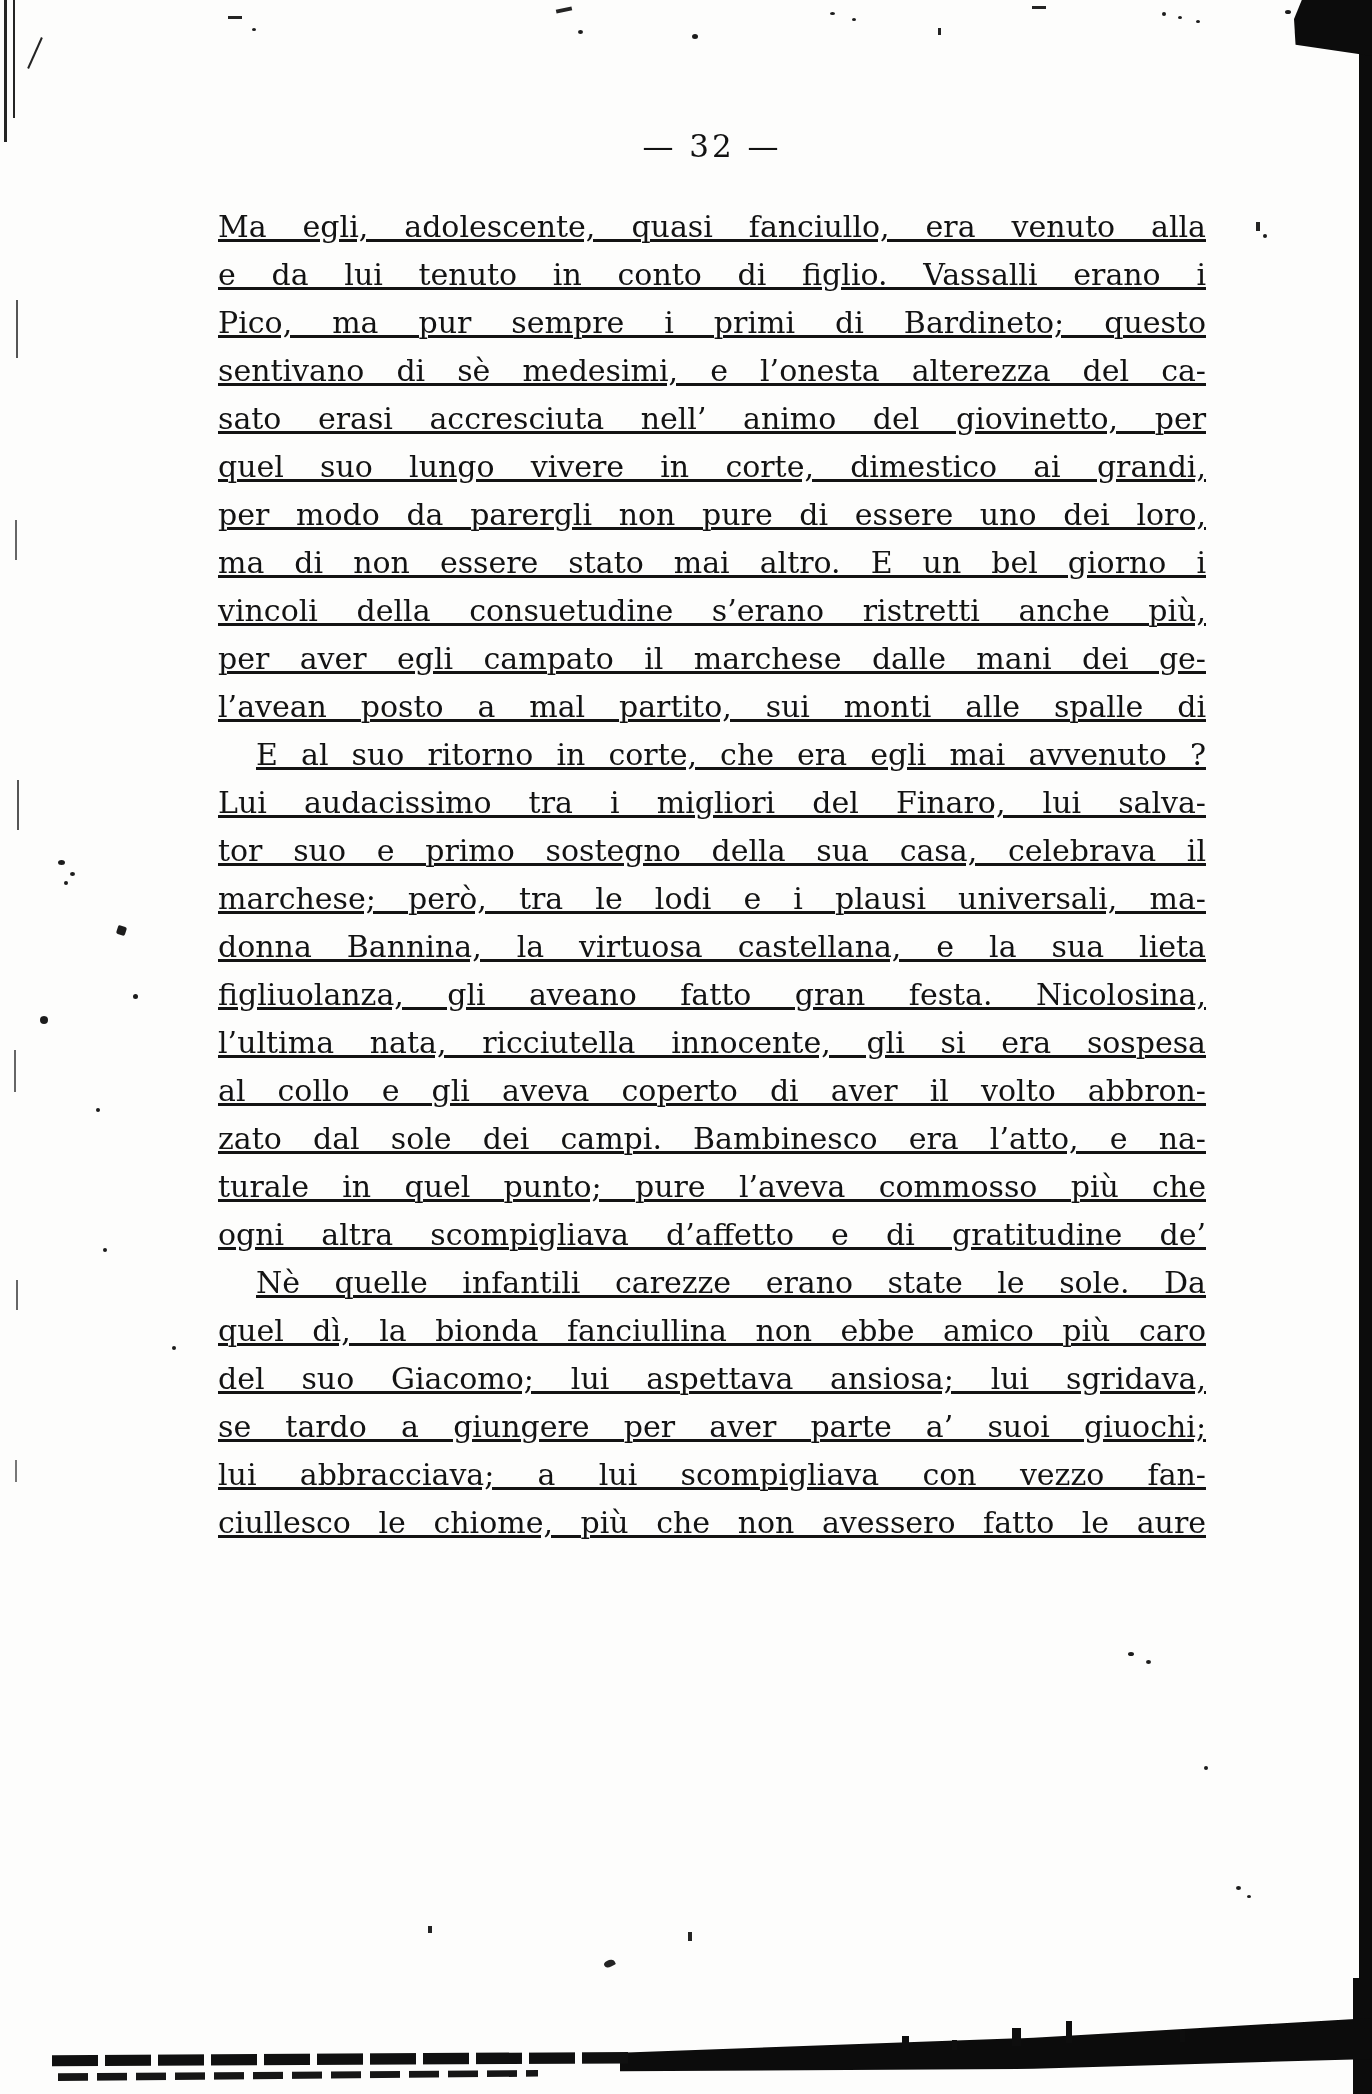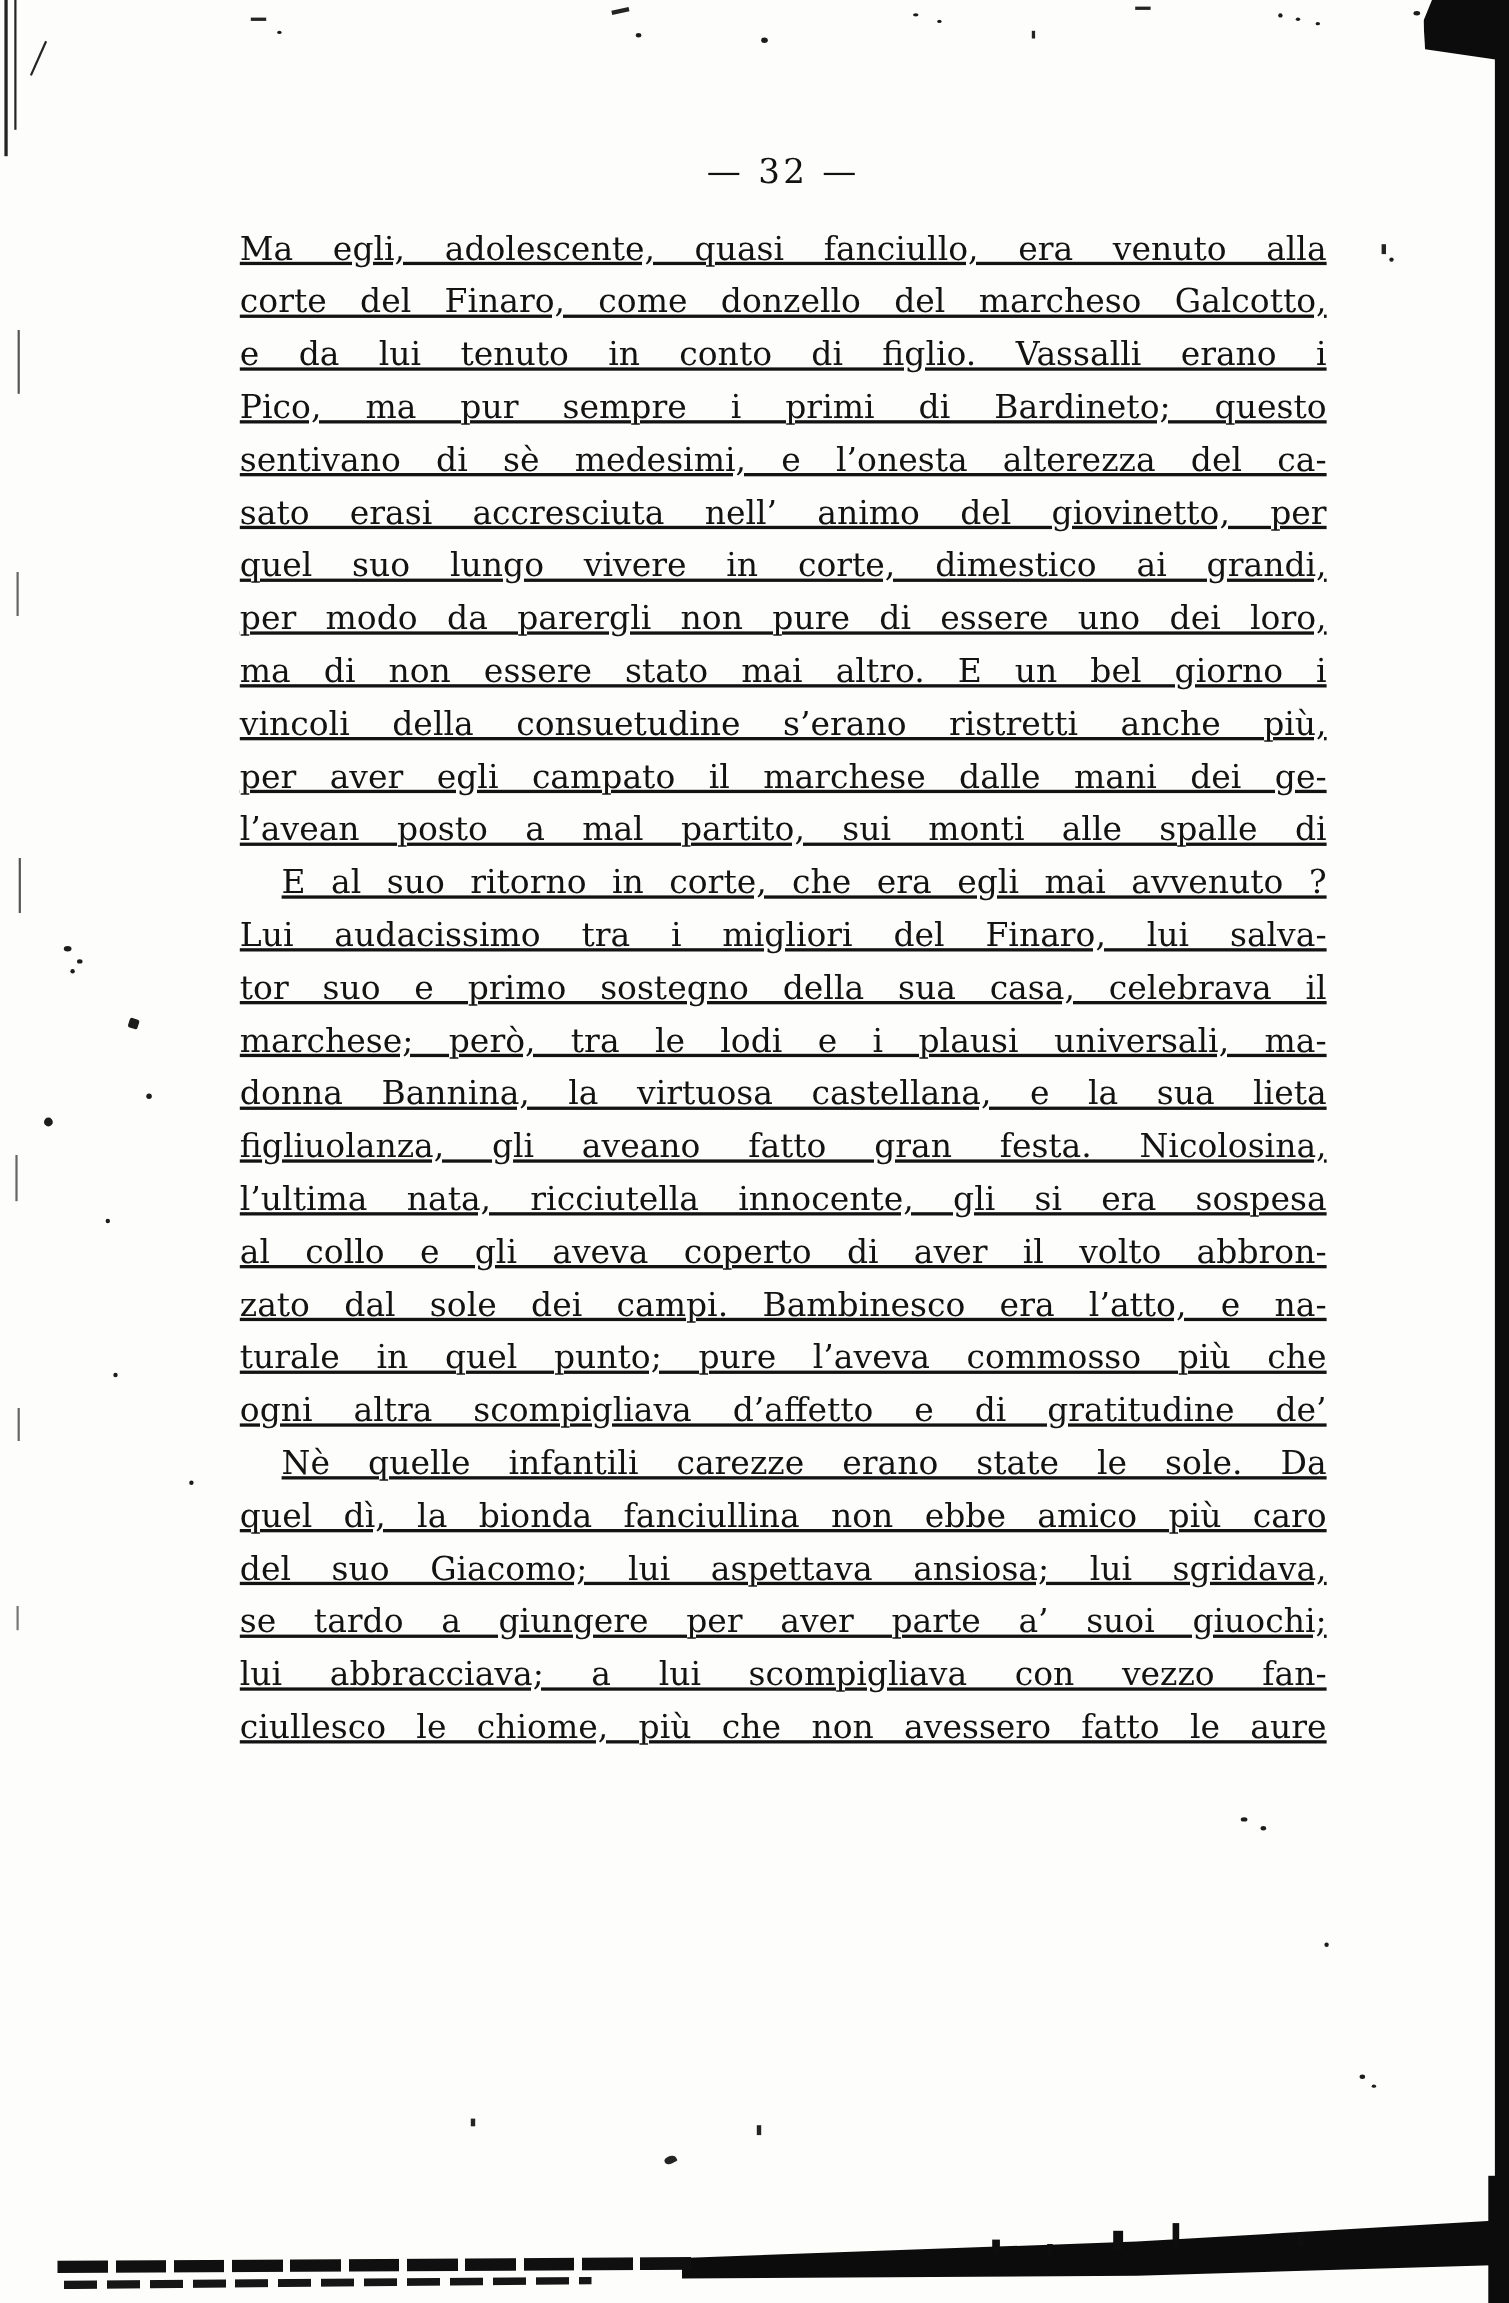--- a/index.html
+++ b/index.html
@@ -7,21 +7,21 @@
     position:relative;
     width:1372px; height:2094px;
     margin:0 auto;
     background:#fdfdfc;
     overflow:hidden;
     font-family:"DejaVu Serif", serif;
     color:#111;
   }
   .page-number {
     position:absolute;
-    left:218px; top:138px; width:988px;
+    left:218px; top:128px; width:988px;
     text-align:center;
     font-size:31px;
     letter-spacing:3px;
     color:#121212;
   }
   .textcol {
     position:absolute;
     left:218px; top:203px; width:988px;
   }
   .line {
@@ -58,21 +58,20 @@
 </head>
 <body>
 
 <div class="page">
 
   <div class="page-number">— 32 —</div>
 
   <div class="textcol">
 
     <div class="line j">Ma egli, adolescente, quasi fanciullo, era venuto alla</div>
-    <div class="line j">corte del Finaro, come donzello del marcheso Galcotto,</div>
     <div class="line j">e da lui tenuto in conto di figlio. Vassalli erano i</div>
     <div class="line j">Pico, ma pur sempre i primi di Bardineto; questo</div>
     <div class="line j">sentivano di sè medesimi, e l’onesta alterezza del ca-</div>
     <div class="line j">sato erasi accresciuta nell’ animo del giovinetto, per</div>
     <div class="line j">quel suo lungo vivere in corte, dimestico ai grandi,</div>
     <div class="line j">per modo da parergli non pure di essere uno dei loro,</div>
     <div class="line j">ma di non essere stato mai altro. E un bel giorno i</div>
     <div class="line j">vincoli della consuetudine s’erano ristretti anche più,</div>
     <div class="line j">per aver egli campato il marchese dalle mani dei ge-</div>
     <div class="line j">l’avean posto a mal partito, sui monti alle spalle di</div>

